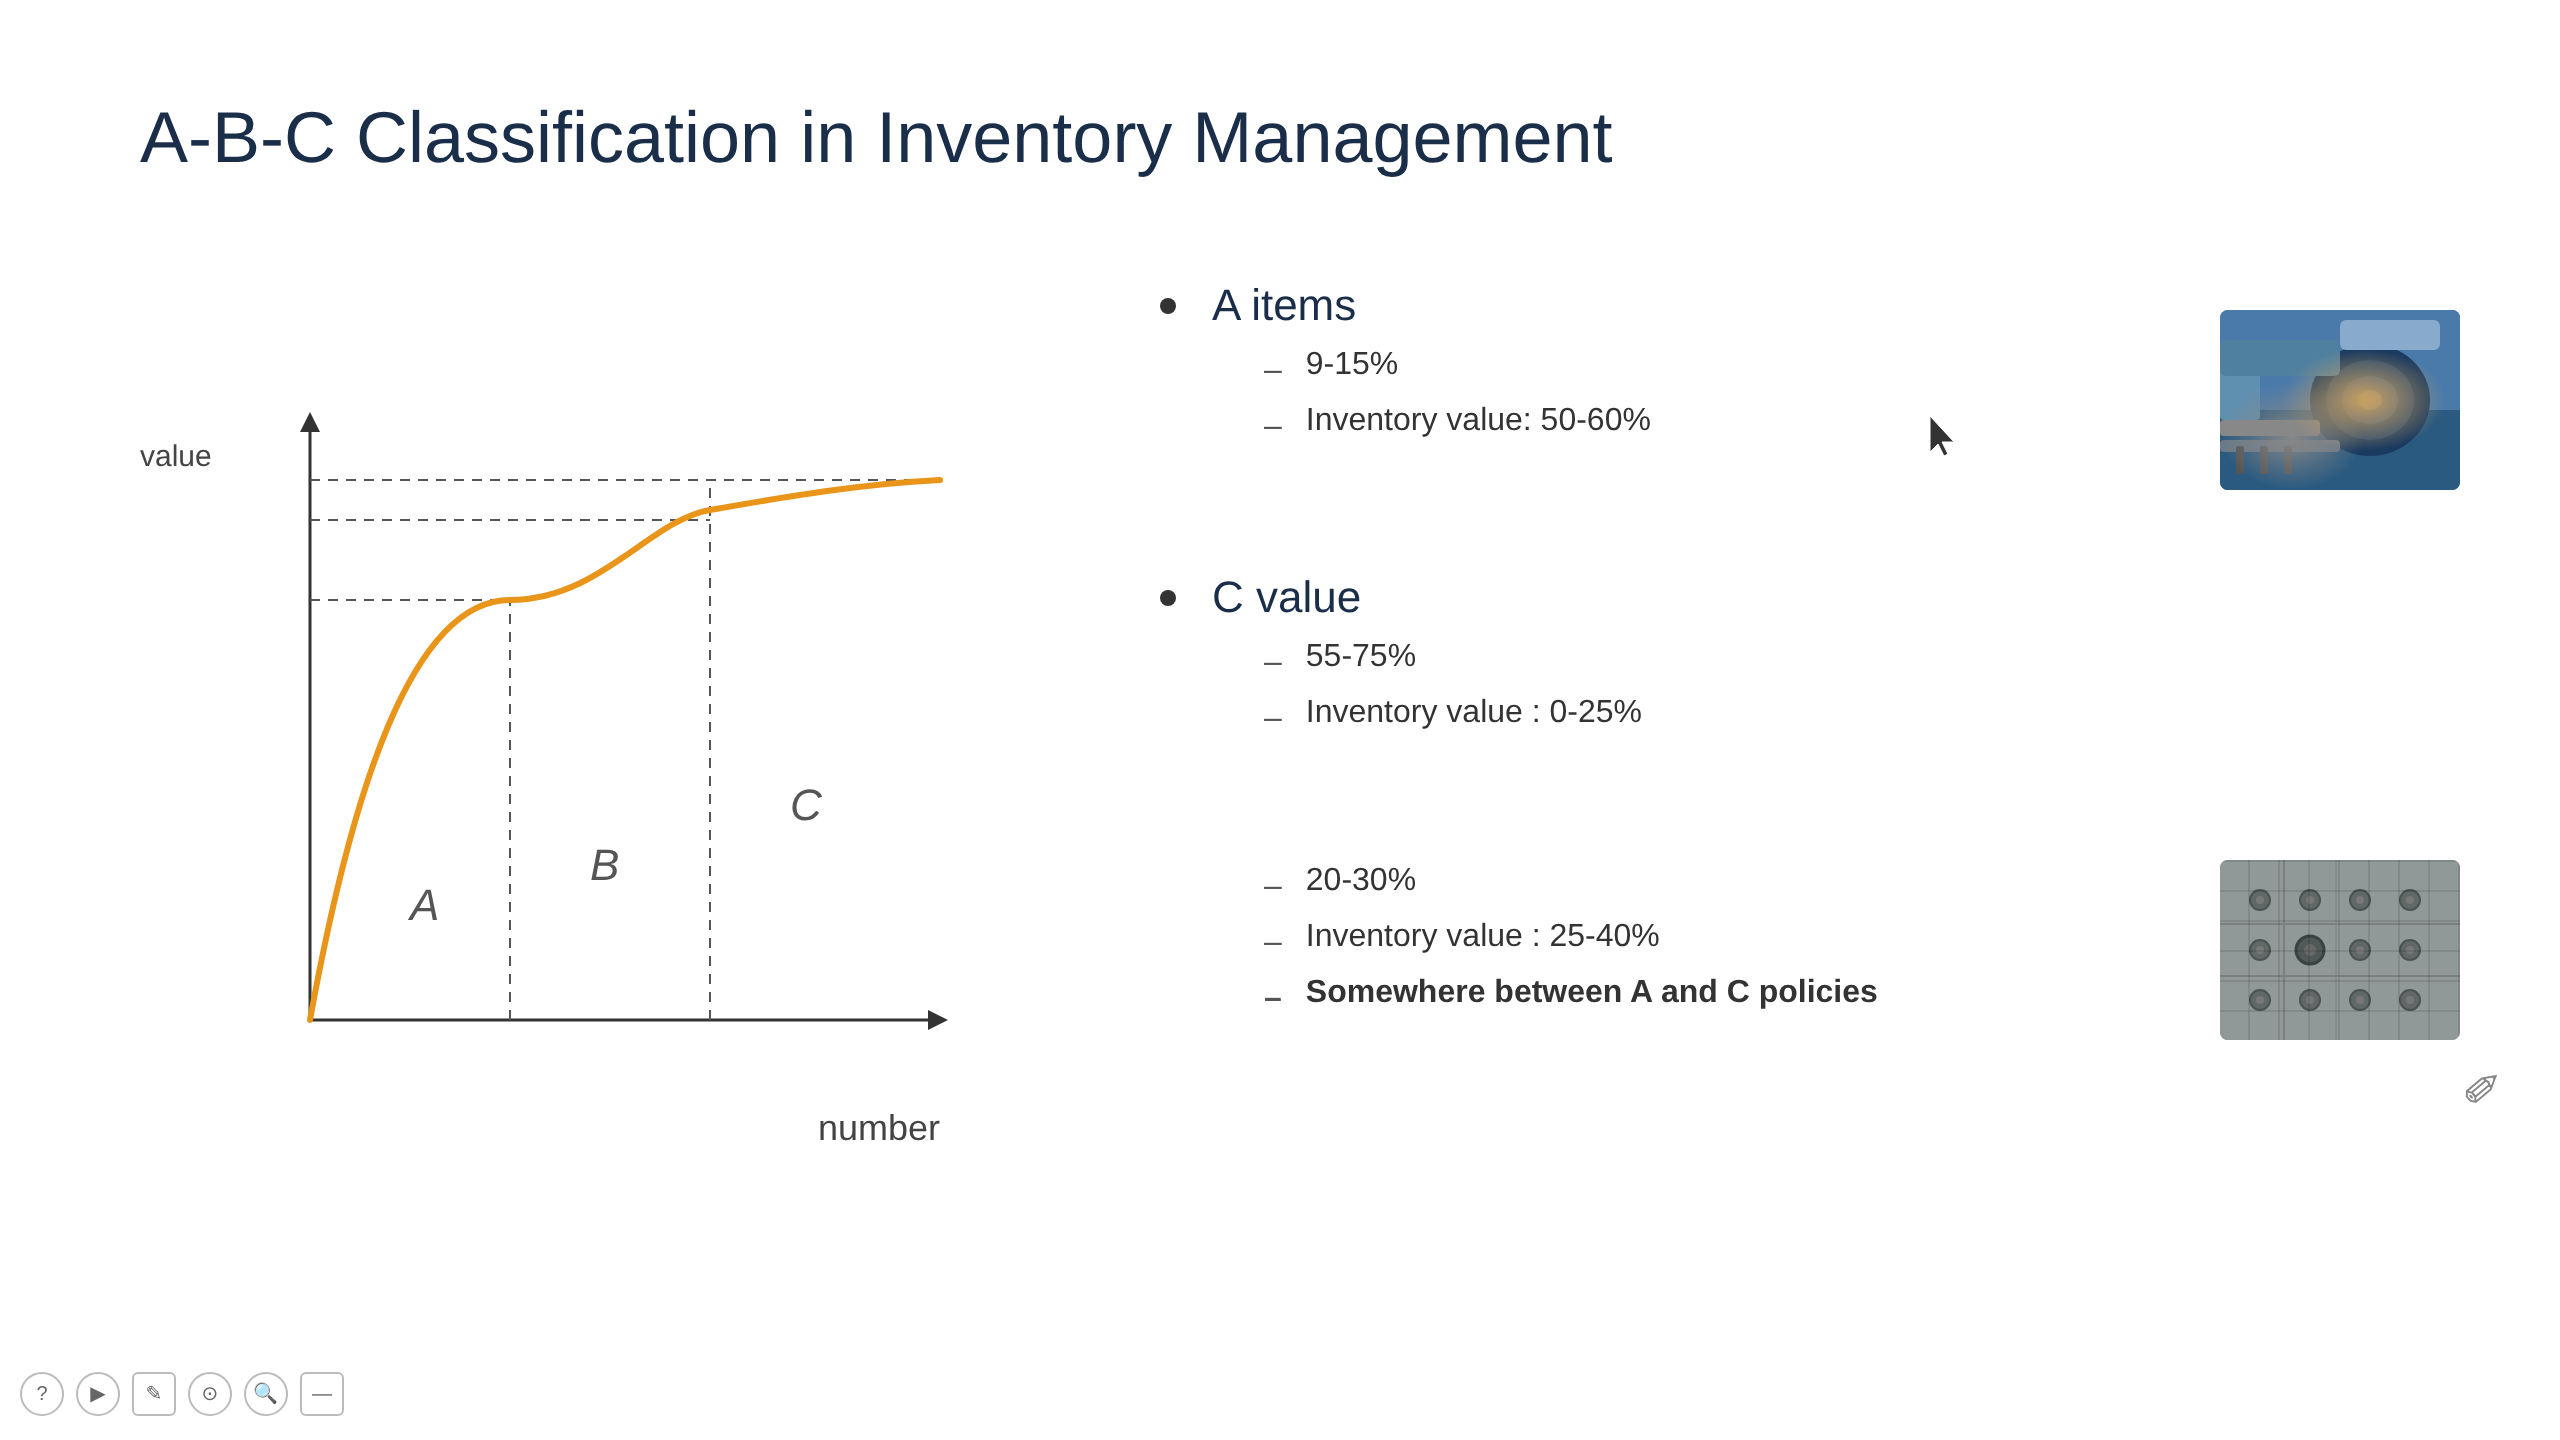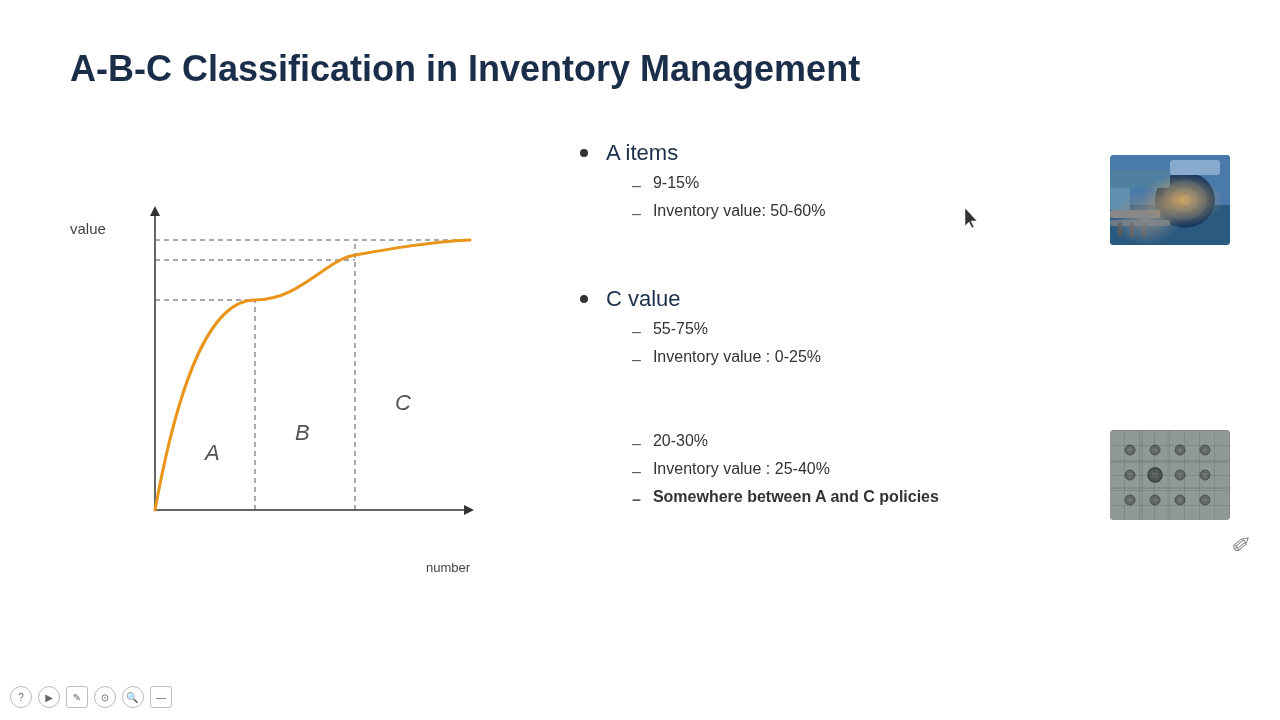--- a/index.html
+++ b/index.html
@@ -10,21 +10,21 @@
       font-family: 'Segoe UI', Arial, sans-serif;
       overflow: hidden;
       position: relative;
     }
 
     .page-title {
       position: absolute;
       top: 48px;
       left: 70px;
       font-size: 36px;
-      font-weight: 700;
+      font-weight: 400;
       color: #1a2e4a;
     }
 
     
     .chart-container {
       position: absolute;
       left: 70px;
       top: 190px;
       width: 430px;
       height: 380px;
@@ -35,21 +35,21 @@
       left: 0px;
       top: 30px;
       font-size: 15px;
       color: #444;
     }
 
     .chart-label-number {
       position: absolute;
       bottom: -5px;
       right: 30px;
-      font-size: 13px;
+      font-size: 18px;
       color: #444;
     }
 
     .chart-svg {
       position: absolute;
       left: 30px;
       top: 10px;
       width: 390px;
       height: 360px;
     }

